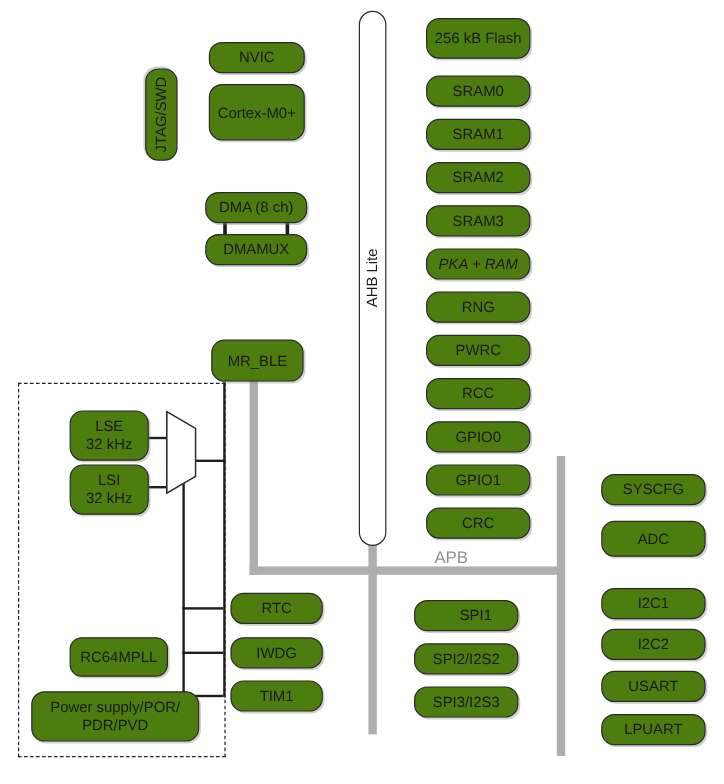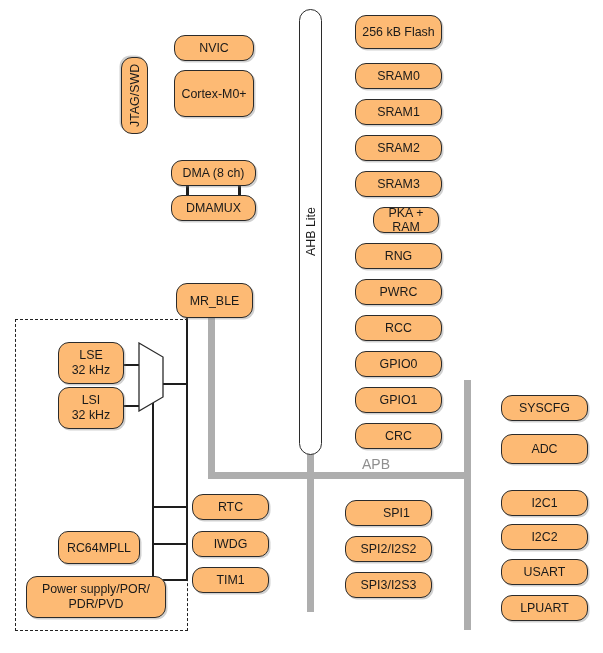--- a/index.html
+++ b/index.html
@@ -18,21 +18,21 @@
     background: #ffffff;
     overflow: hidden;
   }
 
   
   .blk {
     position: absolute;
     box-sizing: border-box;
     border: 1.3px solid #2b2b2b;
     border-radius: 11px;
-    background: #fdba74;
+    background: #4d7c0f;
     color: #1a1a1a;
     font-size: 12.4px;
     line-height: 14px;
     display: flex;
     align-items: center;
     justify-content: center;
     text-align: center;
     z-index: 30;
     white-space: pre-line;
     box-shadow: 1.5px 1.5px 0 rgba(120,120,120,0.35);
@@ -156,21 +156,21 @@
 
   <div class="blk" style="left:171px; top:195px; width:85px; height:26px;">DMAMUX</div>
 
   <div class="blk" style="left:176px; top:283px; width:77px; height:35px;">MR_BLE</div>
 
   <div class="blk" style="left:355px; top:15px; width:87px; height:34px;">256 kB Flash</div>
   <div class="blk" style="left:355px; top:63px; width:87px; height:26px;">SRAM0</div>
   <div class="blk" style="left:355px; top:99px; width:87px; height:26px;">SRAM1</div>
   <div class="blk" style="left:355px; top:135px; width:87px; height:26px;">SRAM2</div>
   <div class="blk" style="left:355px; top:171px; width:87px; height:26px;">SRAM3</div>
-  <div class="blk" style="left:373px; top:207px; width:66px; height:26px;">PKA + RAM</div>
+  <div class="blk" style="left:355px; top:207px; width:87px; height:26px;font-style:italic;">PKA + RAM</div>
   <div class="blk" style="left:355px; top:243px; width:87px; height:26px;">RNG</div>
   <div class="blk" style="left:355px; top:279px; width:87px; height:26px;">PWRC</div>
   <div class="blk" style="left:355px; top:315px; width:87px; height:26px;">RCC</div>
   <div class="blk" style="left:355px; top:351px; width:87px; height:26px;">GPIO0</div>
   <div class="blk" style="left:355px; top:387px; width:87px; height:26px;">GPIO1</div>
   <div class="blk" style="left:355px; top:423px; width:87px; height:26px;">CRC</div>
 
   <div class="blk" style="left:345px; top:500px; width:87px; height:26px;padding-left:16px;">SPI1</div>
   <div class="blk" style="left:345px; top:536px; width:87px; height:26px;">SPI2/I2S2</div>
   <div class="blk" style="left:345px; top:572px; width:87px; height:26px;">SPI3/I2S3</div>
@@ -185,16 +185,16 @@
 
   <div class="blk two-line" style="left:58px; top:342px; width:66px; height:42px;">LSE
 32 kHz</div>
   <div class="blk two-line" style="left:58px; top:387px; width:66px; height:42px;">LSI
 32 kHz</div>
   <div class="blk" style="left:58px; top:531px; width:82px; height:33px;border-radius:10px;">RC64MPLL</div>
   <div class="blk two-line" style="left:26px; top:576px; width:140px; height:42px;">Power supply/POR/
 PDR/PVD</div>
 
   <div class="blk" style="left:192px; top:494px; width:77px; height:26px;">RTC</div>
-  <div class="blk" style="left:192px; top:531px; width:77px; height:26px;border-radius:10px;">IWDG</div>
+  <div class="blk" style="left:192px; top:531px; width:77px; height:26px;">IWDG</div>
   <div class="blk" style="left:192px; top:567px; width:77px; height:26px;">TIM1</div>
 
 </div>
 
 </body></html>

